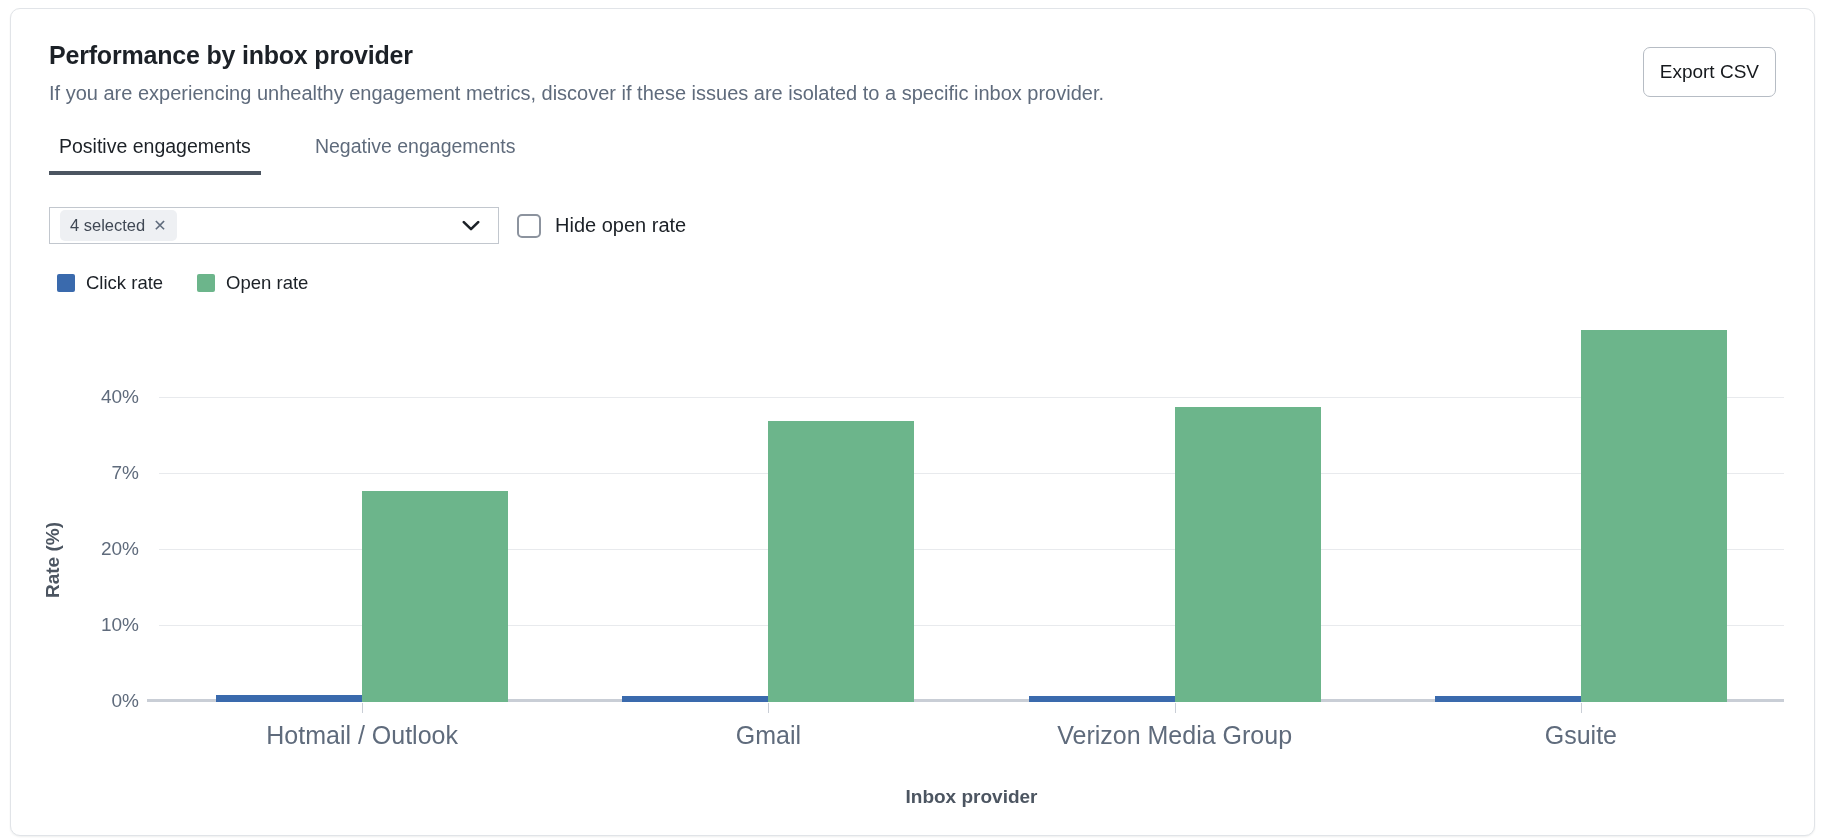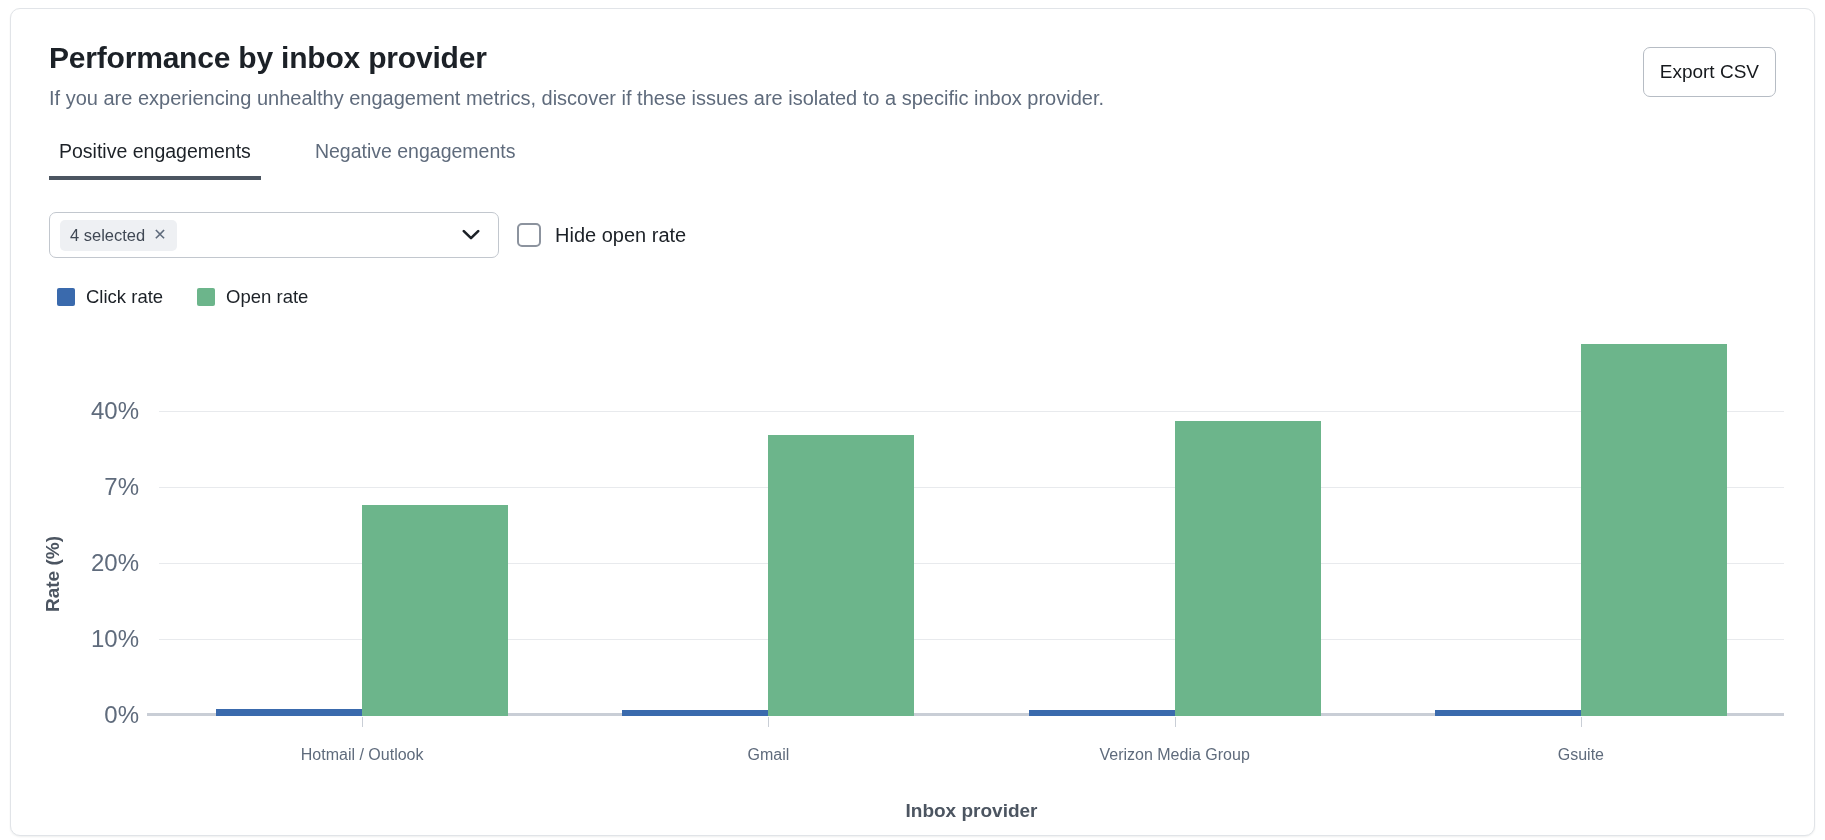--- a/index.html
+++ b/index.html
@@ -15,21 +15,21 @@
     width: 1805px;
     height: 828px;
     background: #ffffff;
     border: 1px solid #e1e4e8;
     border-radius: 10px;
     box-shadow: 0 1px 2px rgba(16,22,26,0.07);
     overflow: hidden;
   }
   .card-header { padding: 32px 38px 0 38px; position: relative; }
   .title {
-    font-size: 30px;
+    font-size: 25px;
     font-weight: 600;
     color: #1c2127;
     letter-spacing: -0.2px;
     margin: 0 0 12px 0;
   }
   .subtitle {
     font-size: 20px;
     color: #5f6b7c;
     margin: 0;
     font-weight: 400;
@@ -72,23 +72,23 @@
   }
   .controls {
     display: flex;
     align-items: center;
     gap: 18px;
     margin: 32px 0 0 38px;
   }
   .multiselect {
     position: relative;
     width: 450px;
-    height: 46px;
+    height: 37px;
     border: 1px solid #c2c7ce;
-    border-radius: 7px;
+    border-radius: 0;
     background: #fff;
     display: flex;
     align-items: center;
     padding: 0 10px;
     cursor: pointer;
   }
   .chip {
     display: inline-flex;
     align-items: center;
     gap: 8px;
@@ -159,21 +159,21 @@
     left: -12px; right: 0;
     bottom: 0;
     height: 3px;
     background: #c9ced6;
   }
   .ytick {
     position: absolute;
     right: 100%;
     transform: translateY(-50%);
     padding-right: 20px;
-    font-size: 24px;
+    font-size: 19px;
     color: #5f6b7c;
     white-space: nowrap;
   }
   .ylabel {
     position: absolute;
     left: 42px;
     top: 50%;
     transform: translate(-50%, -50%) rotate(-90deg);
     font-size: 19px;
     font-weight: 700;
@@ -219,21 +219,21 @@
     bottom: -11px;
     width: 1px;
     height: 10px;
     background: #c9ced6;
   }
   .xtick {
     position: absolute;
     left: 50%;
     transform: translateX(-50%);
     bottom: -48px;
-    font-size: 16px;
+    font-size: 25px;
     color: #5f6b7c;
     white-space: nowrap;
   }
 </style>
 </head>
 <body>
 
 <div class="card">
 
   <div class="card-header">

